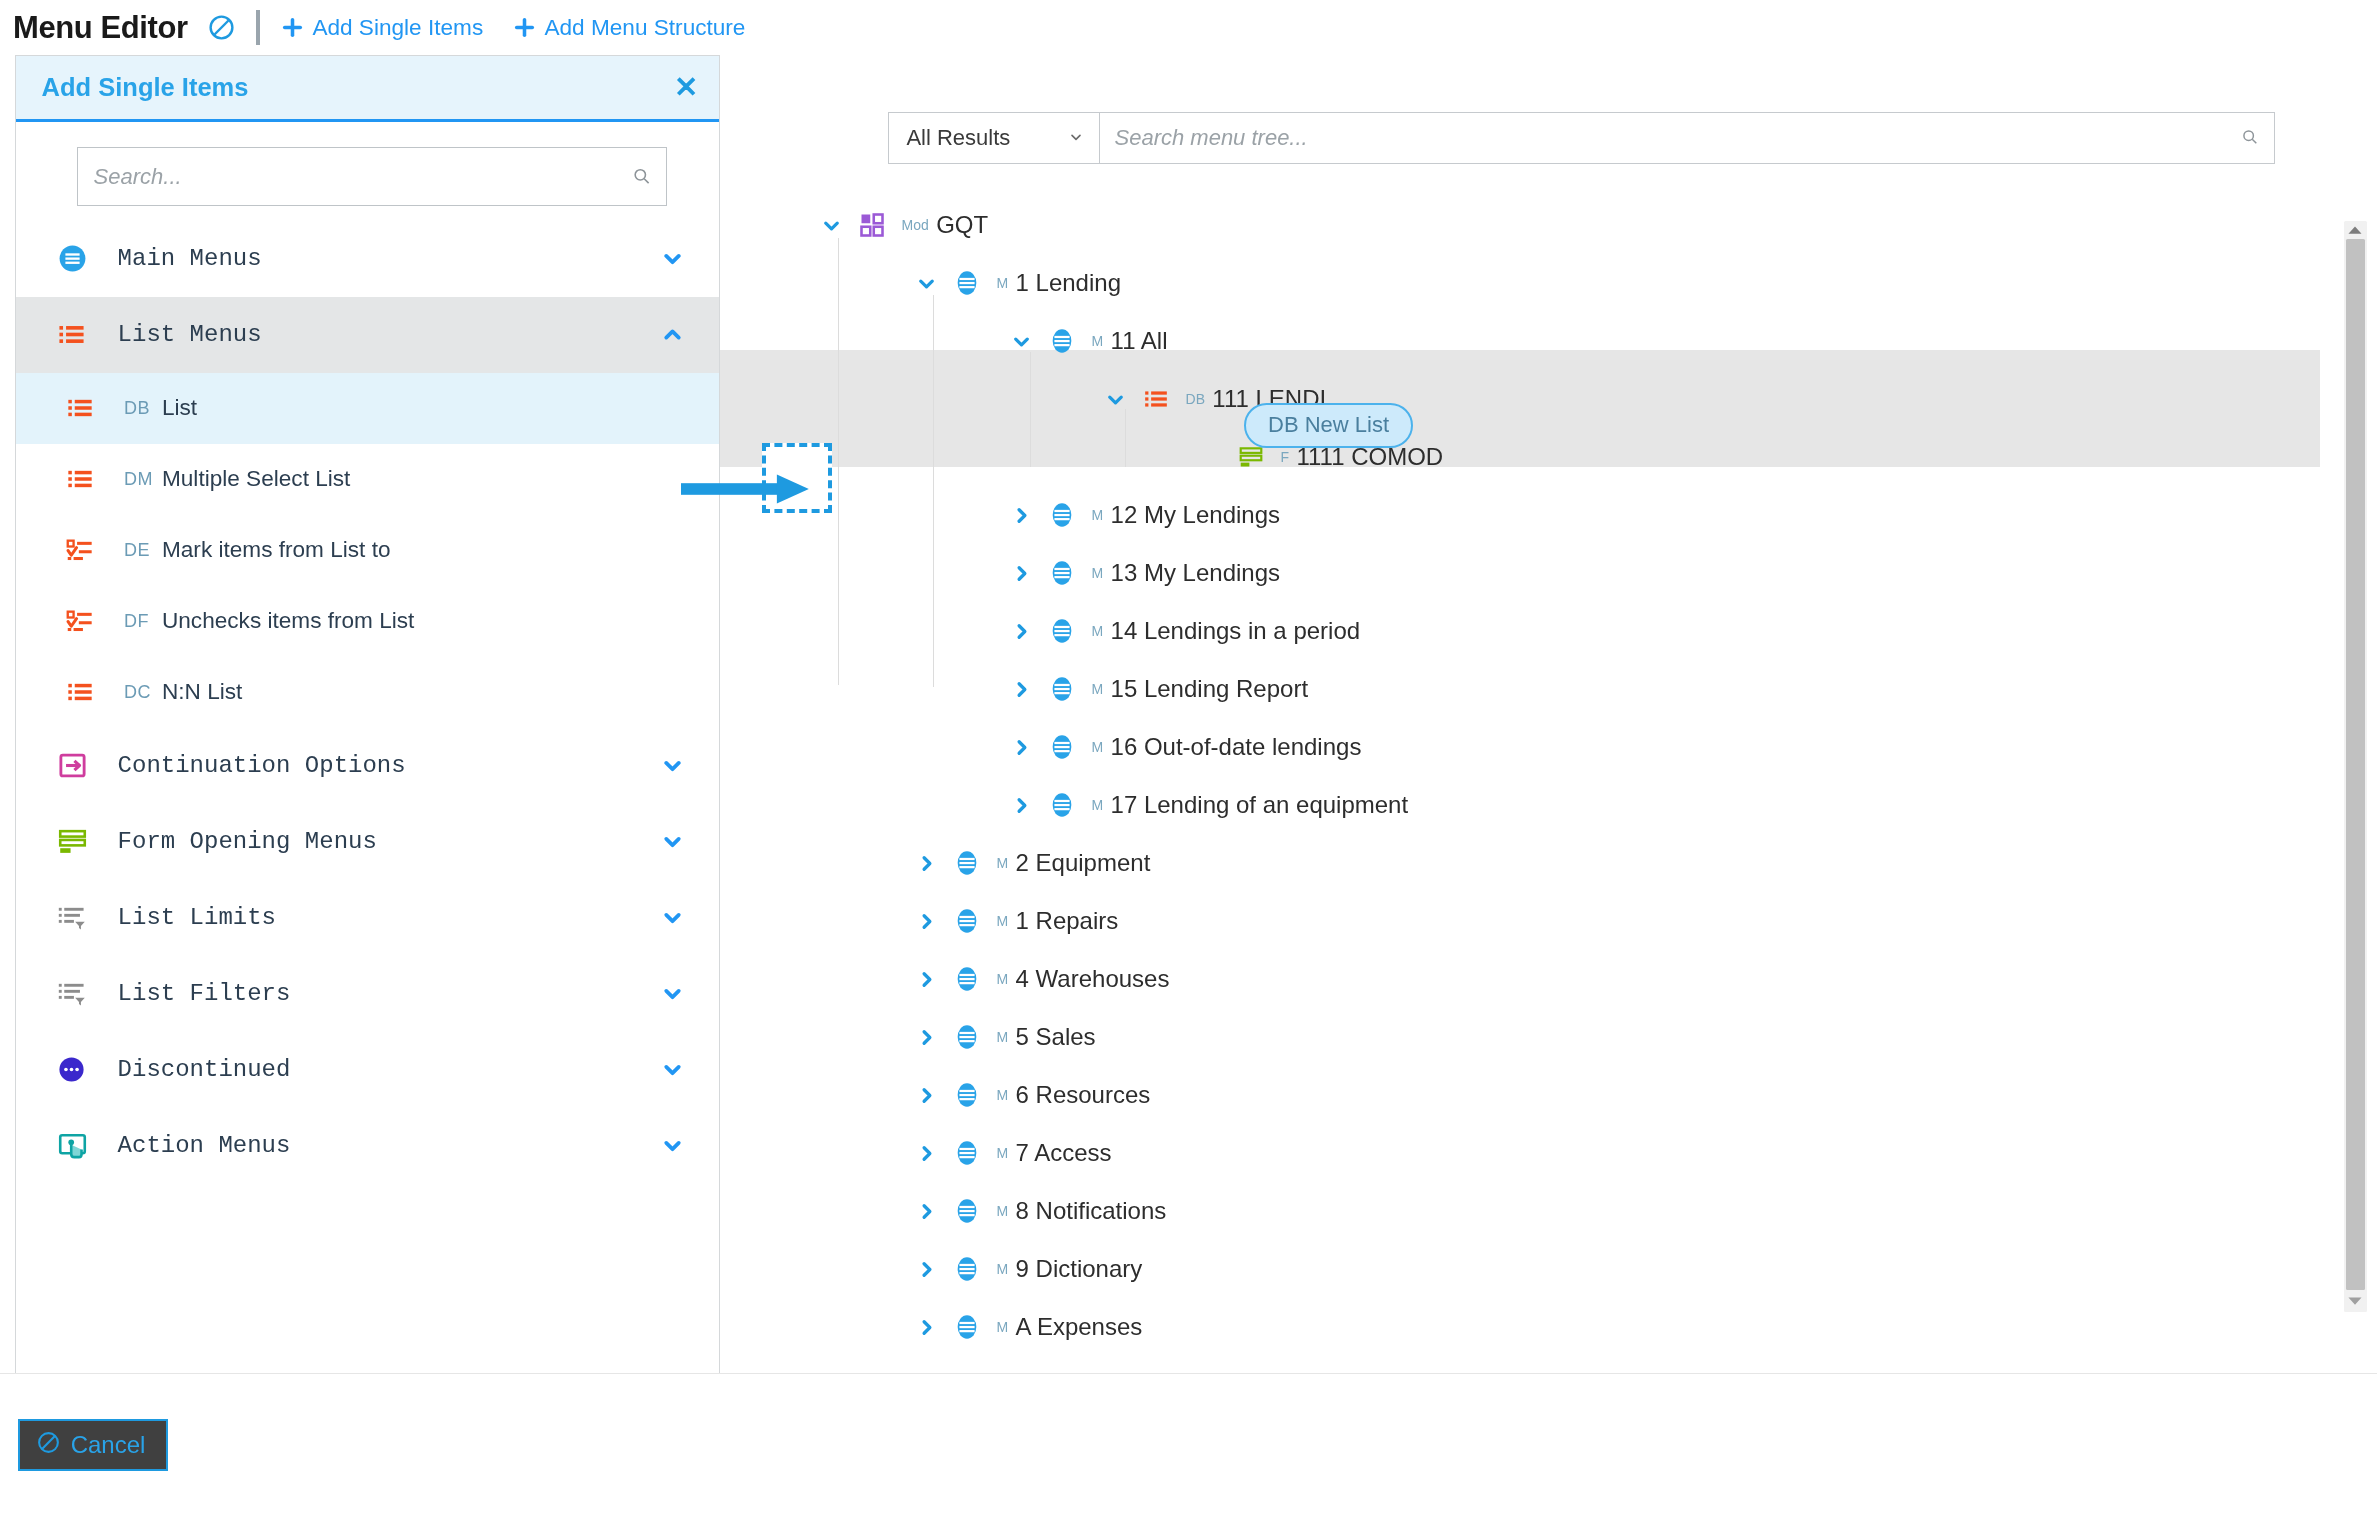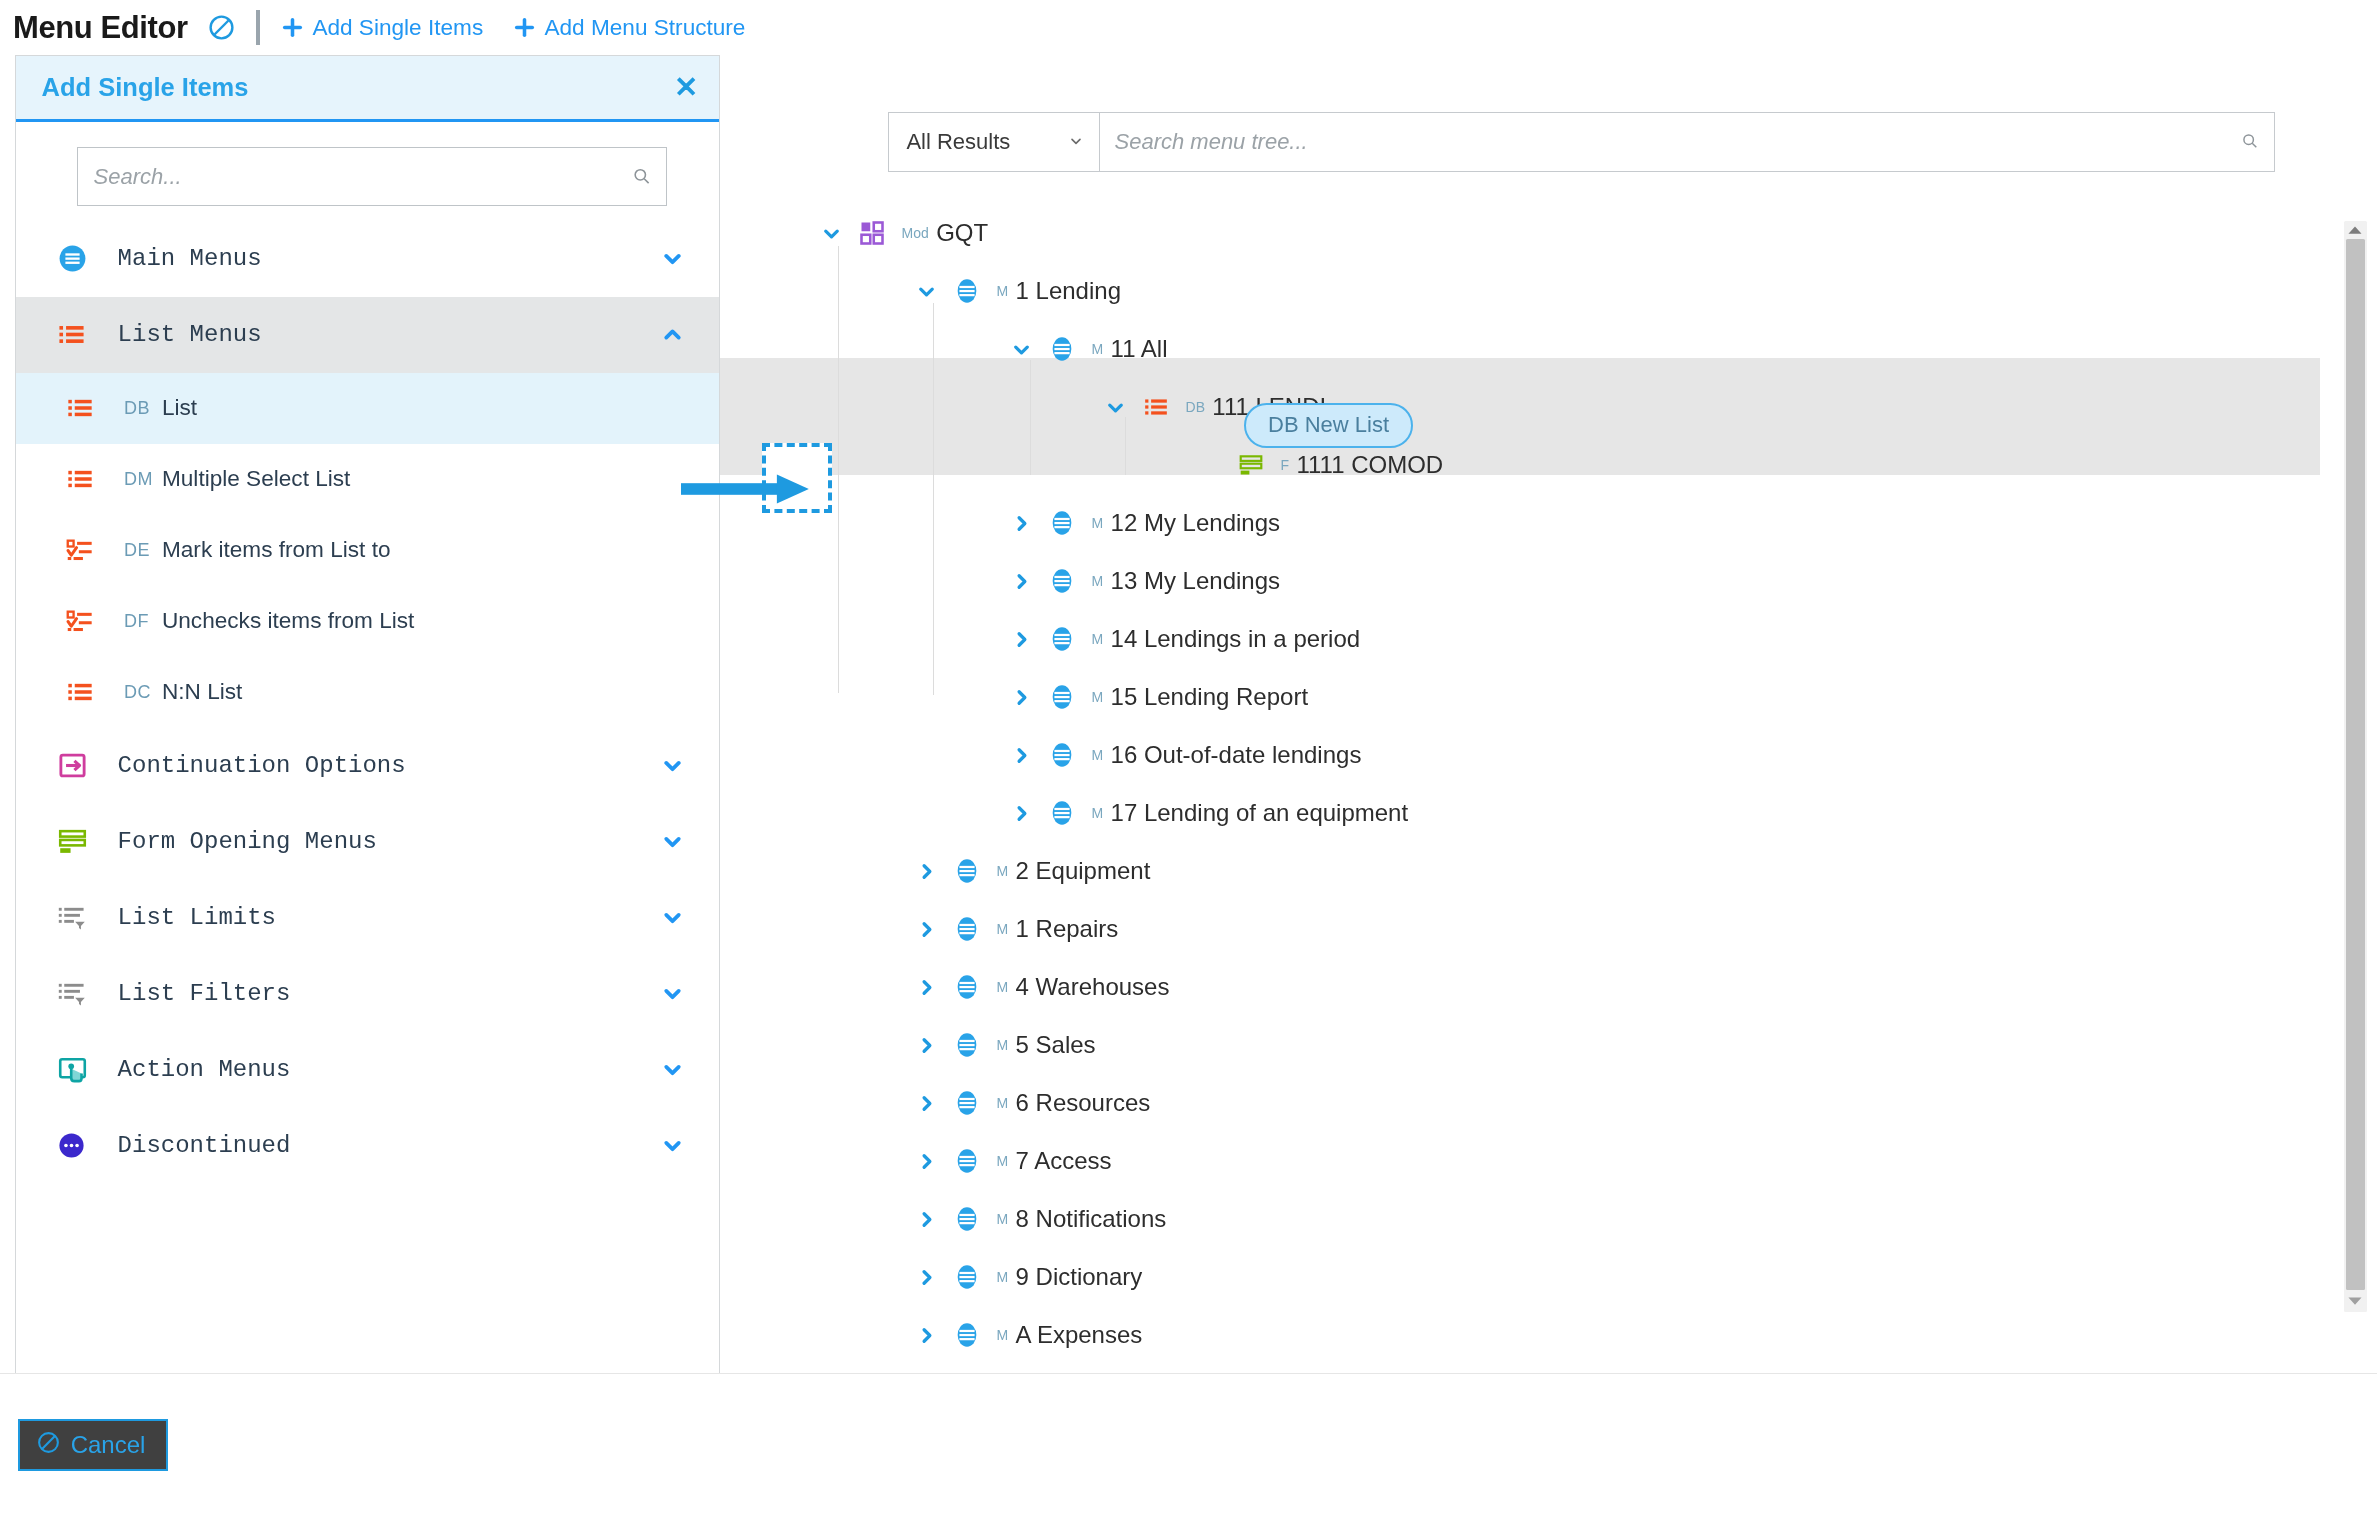--- a/index.html
+++ b/index.html
@@ -165,21 +165,21 @@
     flex-direction: column;
     height: 1343px;
     position: relative;
   }
   .tree-toolbar {
     padding: 57px 102px 0 168px;
     flex: none;
   }
   .tree-search-row {
     display: flex;
-    height: 60px;
+    height: 52px;
     border: 0.7px solid #c6cace;
   }
   .filter-select {
     width: 211px;
     border-right: 0.7px solid #c6cace;
     display: flex;
     align-items: center;
     justify-content: space-between;
     padding: 0 14.6px 0 17.5px;
     font-size: 22px;
@@ -566,44 +566,44 @@
         <span class="cat-label">List Filters</span>
         <span class="chev">
           <svg width="25" height="25" viewBox="0 0 24 24" fill="none" stroke="#2196f3" stroke-width="3.6" stroke-linecap="round" stroke-linejoin="round">
               <polyline points="6,9.5 12,15.5 18,9.5"></polyline>
             </svg>
         </span>
       </div>
 
       <div class="cat-row">
         <span class="cat-icon">
-          <svg width="31" height="31" viewBox="0 0 24 24" fill="none" stroke="#0ea4a4" stroke-width="2">
-            <rect x="2.5" y="4" width="19" height="14" rx="1.5"></rect>
-            <circle cx="11" cy="9.5" r="2.2" fill="#0ea4a4" stroke="none"></circle>
-            <path d="M11 11.5 L11 18.5 Q11 21 13.5 21 L17 21 Q19 21 19 18.5 L19 15" stroke-width="2" fill="#7fd6d6"></path>
-            </svg>
-        </span>
-        <span class="cat-label">Action Menus</span>
-        <span class="chev">
-          <svg width="25" height="25" viewBox="0 0 24 24" fill="none" stroke="#2196f3" stroke-width="3.6" stroke-linecap="round" stroke-linejoin="round">
-              <polyline points="6,9.5 12,15.5 18,9.5"></polyline>
-            </svg>
-        </span>
-      </div>
-
-      <div class="cat-row">
-        <span class="cat-icon">
           <svg width="29" height="29" viewBox="0 0 24 24">
               <circle cx="12" cy="12" r="10" fill="#3b28cc"></circle>
             <circle cx="7.4" cy="12" r="1.5" fill="#fff"></circle>
               <circle cx="12" cy="12" r="1.5" fill="#fff"></circle>
               <circle cx="16.6" cy="12" r="1.5" fill="#fff"></circle>
             </svg>
         </span>
         <span class="cat-label">Discontinued</span>
+        <span class="chev">
+          <svg width="25" height="25" viewBox="0 0 24 24" fill="none" stroke="#2196f3" stroke-width="3.6" stroke-linecap="round" stroke-linejoin="round">
+              <polyline points="6,9.5 12,15.5 18,9.5"></polyline>
+            </svg>
+        </span>
+      </div>
+
+      <div class="cat-row">
+        <span class="cat-icon">
+          <svg width="31" height="31" viewBox="0 0 24 24" fill="none" stroke="#0ea4a4" stroke-width="2">
+            <rect x="2.5" y="4" width="19" height="14" rx="1.5"></rect>
+            <circle cx="11" cy="9.5" r="2.2" fill="#0ea4a4" stroke="none"></circle>
+            <path d="M11 11.5 L11 18.5 Q11 21 13.5 21 L17 21 Q19 21 19 18.5 L19 15" stroke-width="2" fill="#7fd6d6"></path>
+            </svg>
+        </span>
+        <span class="cat-label">Action Menus</span>
         <span class="chev">
           <svg width="25" height="25" viewBox="0 0 24 24" fill="none" stroke="#2196f3" stroke-width="3.6" stroke-linecap="round" stroke-linejoin="round">
               <polyline points="6,9.5 12,15.5 18,9.5"></polyline>
             </svg>
         </span>
       </div>
 
     </div>
   </div>
 

